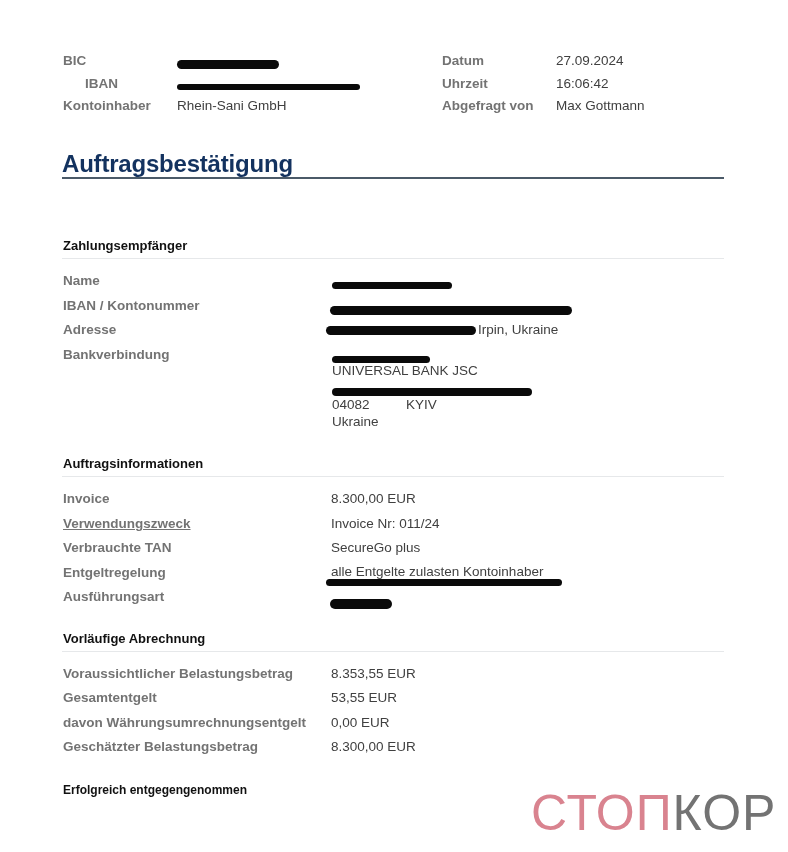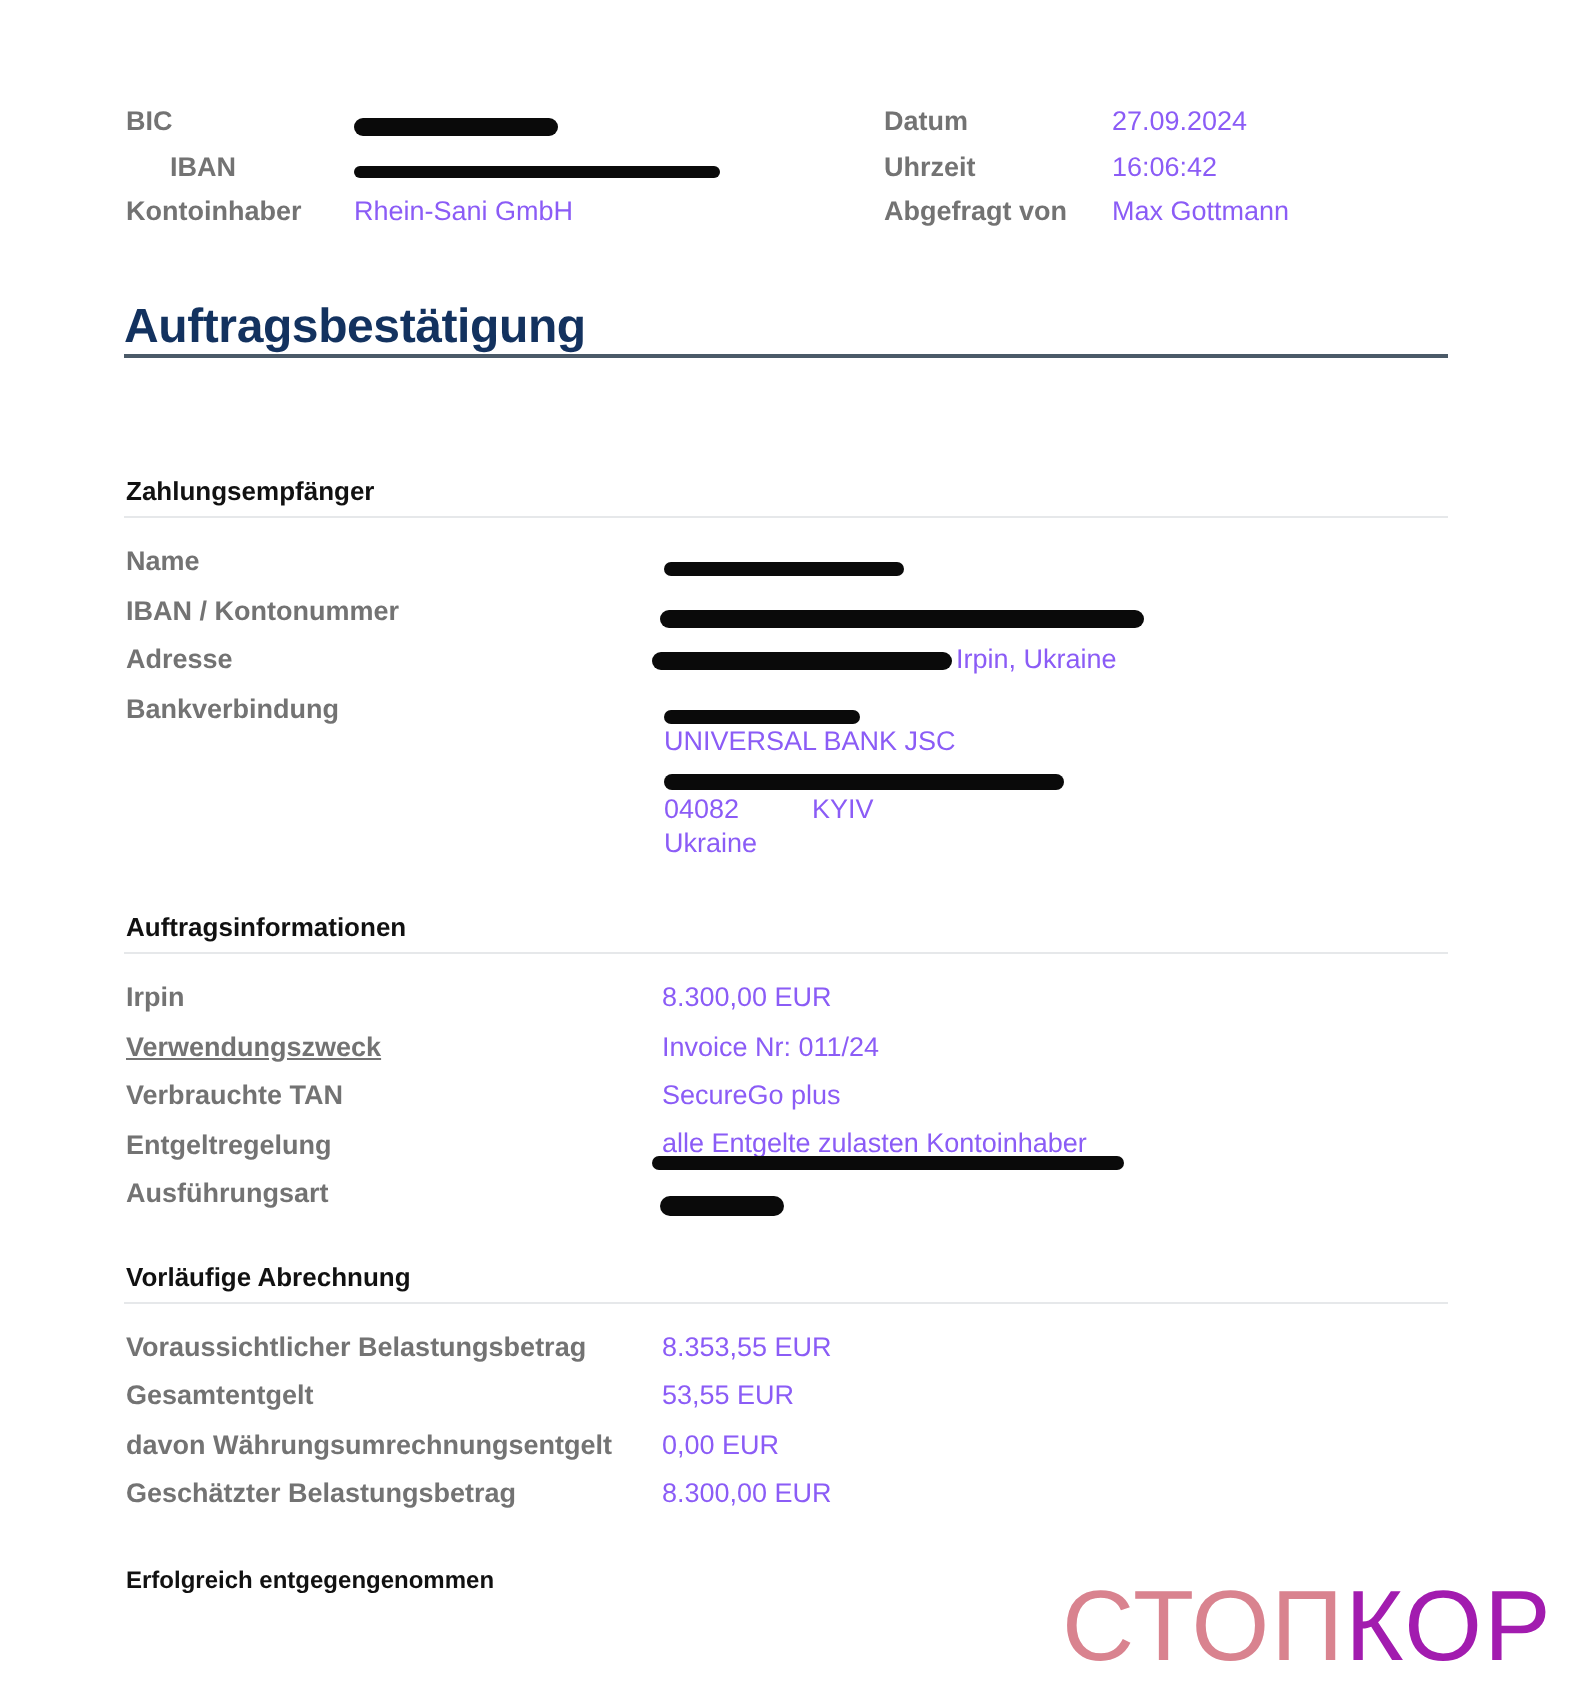--- a/index.html
+++ b/index.html
@@ -3,21 +3,21 @@
   <meta charset="utf-8">
   <style>
     html, body { margin: 0; padding: 0; background: #ffffff; }
     body {
       width: 788px; height: 852px; position: relative; overflow: hidden;
       font-family: "Liberation Sans", "DejaVu Sans", sans-serif;
       color: #1a1a1a;
     }
     .abs { position: absolute; }
     .lbl { font-weight: bold; font-size: 13.5px; color: #737373; white-space: nowrap; }
-    .val { font-size: 13.5px; color: #8b5cf6; white-space: nowrap; }
+    .val { font-size: 13.5px; color: #404040; white-space: nowrap; }
     .redacted {
       display: inline-block; height: 9px; background: #0a0a0a;
       border-radius: 5px; vertical-align: middle;
     }
     .title {
       font-weight: bold; font-size: 24px; color: #13325f; letter-spacing: -0.2px;
     }
     .title-rule { height: 2px; background: #4b5a68; }
     .sec-title { font-weight: bold; font-size: 13px; color: #111; }
     .sec-rule { height: 1px; background: #e6e8ea; }
@@ -69,21 +69,21 @@
 <div class="abs" style="left:332px;top:350px;"><span class="redacted" style="width:98px;height:7px;"></span></div>
 <div class="abs val" style="left:332px;top:363px;">UNIVERSAL BANK JSC</div>
 <div class="abs" style="left:332px;top:382px;"><span class="redacted" style="width:200px;height:8px;"></span></div>
 <div class="abs val" style="left:332px;top:397px;">04082</div>
 <div class="abs val" style="left:406px;top:397px;">KYIV</div>
 <div class="abs val" style="left:332px;top:414px;">Ukraine</div>
 
 <div class="abs sec-title" style="left:63px;top:456px;">Auftragsinformationen</div>
 <div class="abs sec-rule" style="left:62px;top:476px;width:662px;"></div>
 
-<div class="abs lbl" style="left:63px;top:491px;">Irpin</div>
+<div class="abs lbl" style="left:63px;top:491px;">Invoice</div>
 <div class="abs val" style="left:331px;top:491px;">8.300,00 EUR</div>
 
 <div class="abs lbl" style="left:63px;top:516px;text-decoration:underline;">Verwendungszweck</div>
 <div class="abs val" style="left:331px;top:516px;">Invoice Nr: 011/24</div>
 
 <div class="abs lbl" style="left:63px;top:540px;">Verbrauchte TAN</div>
 <div class="abs val" style="left:331px;top:540px;">SecureGo plus</div>
 
 <div class="abs lbl" style="left:63px;top:565px;">Entgeltregelung</div>
 <div class="abs val" style="left:331px;top:564px;">alle Entgelte zulasten Kontoinhaber</div>
@@ -103,14 +103,14 @@
 
 <div class="abs lbl" style="left:63px;top:715px;">davon Währungsumrechnungsentgelt</div>
 <div class="abs val" style="left:331px;top:715px;">0,00 EUR</div>
 
 <div class="abs lbl" style="left:63px;top:739px;">Geschätzter Belastungsbetrag</div>
 <div class="abs val" style="left:331px;top:739px;">8.300,00 EUR</div>
 
 <div class="abs footer" style="left:63px;top:783px;">Erfolgreich entgegengenommen</div>
 
 <div class="abs wm" style="left:531px;top:788px;">
-  <span style="color:#d9838f;">СТОП</span><span style="color:#a21caf;">КОР</span>
+  <span style="color:#d9838f;">СТОП</span><span style="color:#737373;">КОР</span>
 </div>
 
 </body></html>

